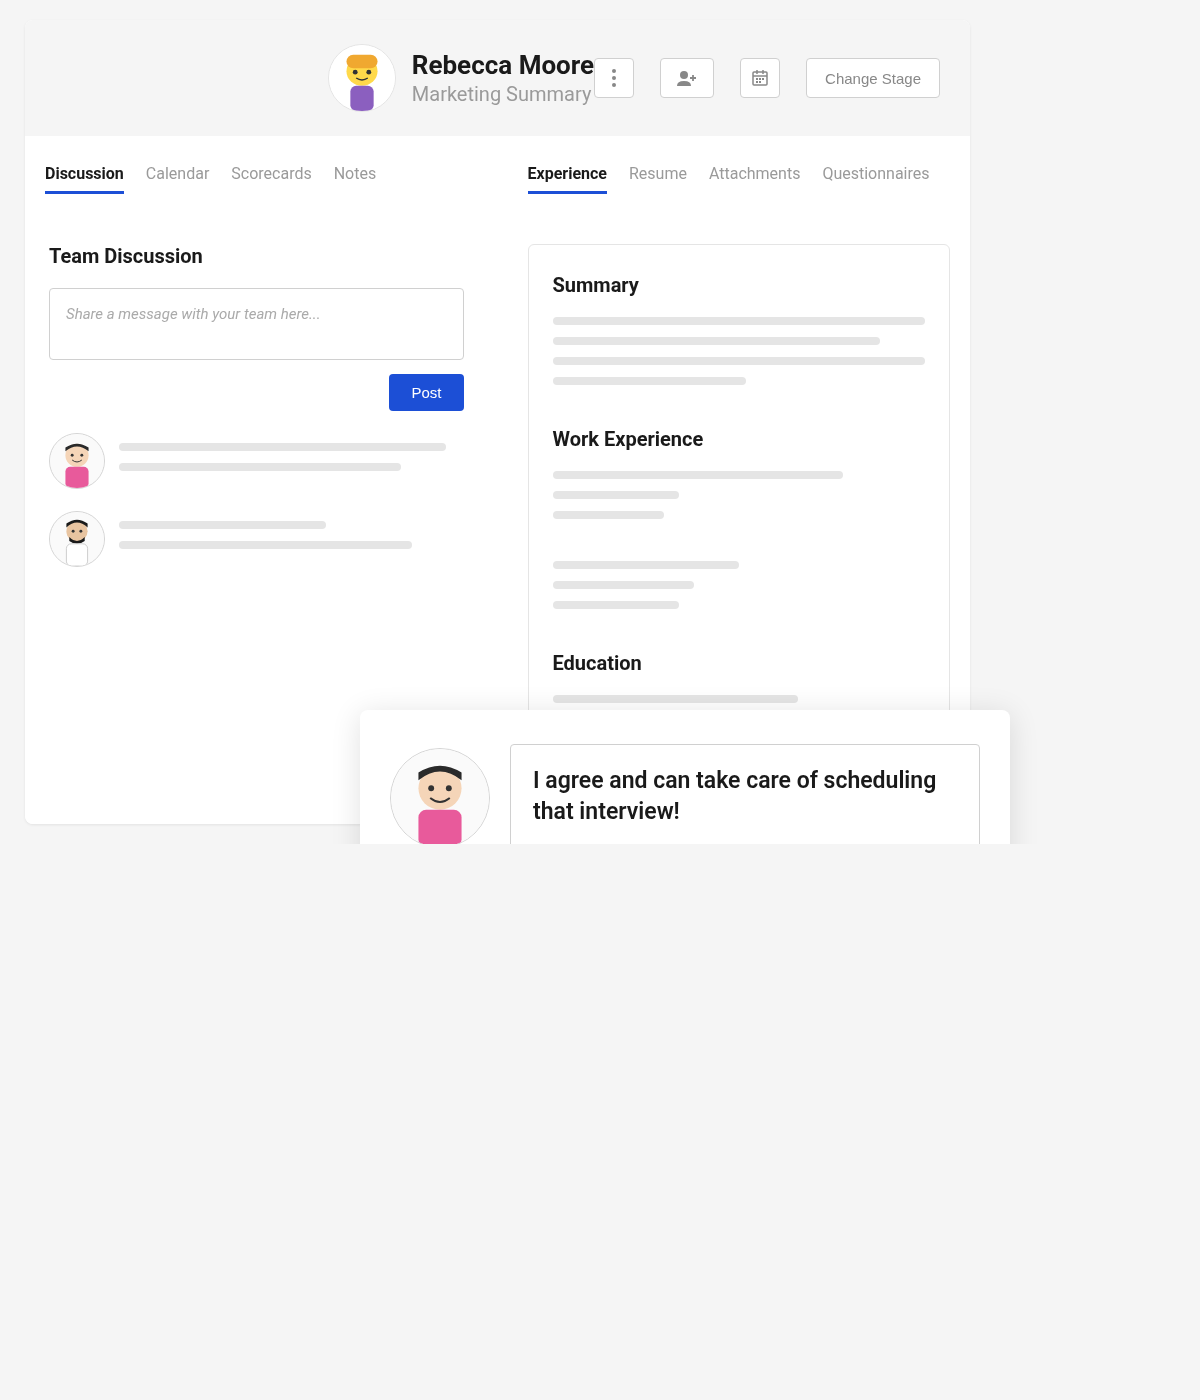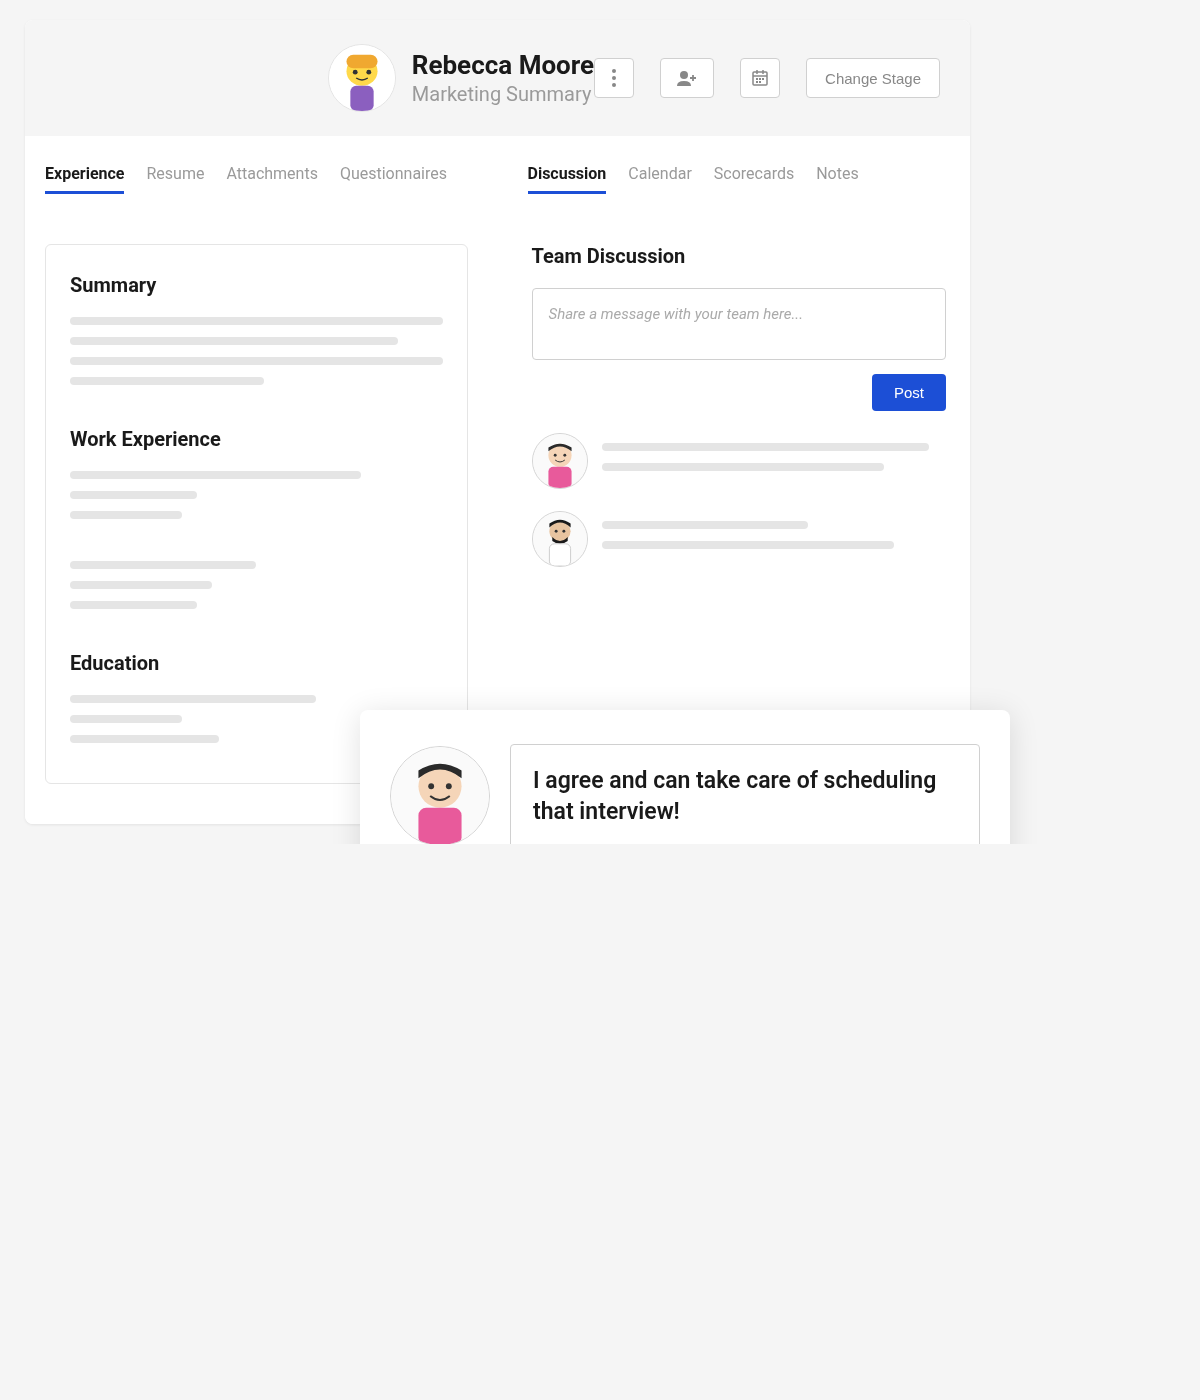--- a/index.html
+++ b/index.html
@@ -26,21 +26,21 @@
 .skel { height: 8px; background: #e5e5e5; border-radius: 4px; margin-bottom: 12px; }
 .section-gap { height: 30px; }
 .discussion-input { border: 1px solid #d0d0d0; border-radius: 4px; padding: 16px; min-height: 72px; font-style: italic; color: #aaa; font-size: 15px; margin-bottom: 14px; }
 .post-btn { background: #1c4fd6; color: #fff; border: none; padding: 10px 22px; font-size: 15px; border-radius: 4px; cursor: pointer; float: right; }
 .clearfix::after { content: ""; display: table; clear: both; }
 .comment-row { display: flex; gap: 14px; margin-top: 22px; align-items: flex-start; }
 .comment-avatar { width: 56px; height: 56px; border-radius: 50%; border: 1px solid #d5d5d5; flex-shrink: 0; overflow: hidden; background: #fafafa; }
 .comment-avatar.lg { width: 100px; height: 100px; }
 .comment-skel { flex: 1; padding-top: 10px; }
 .overlay { position: absolute; top: 690px; left: 340px; width: 650px; background: #fff; border-radius: 8px; box-shadow: 0 4px 30px rgba(0,0,0,0.12); padding: 34px 30px 40px; }
-.overlay .row { display: flex; gap: 20px; align-items: center; margin-bottom: 18px; }
+.overlay .row { display: flex; gap: 20px; align-items: flex-end; margin-bottom: 18px; }
 .compose-box { flex: 1; border: 1px solid #d0d0d0; border-radius: 4px; padding: 20px 22px; font-size: 23px; font-weight: 600; color: #1a1a1a; line-height: 1.35; }
 .overlay .post-btn { font-size: 18px; padding: 12px 28px; }
 .msg-text { flex: 1; font-size: 23px; color: #1a1a1a; line-height: 1.5; padding-top: 14px; }
 .mention { background: #d8d8d8; padding: 2px 6px; font-weight: 700; }
 .wrap { position: relative; }
 </style>
 </head>
 <body>
 
 <div class="wrap">
@@ -89,20 +89,70 @@
               <rect x="10" y="8" width="2" height="2" fill="#888"></rect>
               <rect x="4" y="11" width="2" height="2" fill="#888"></rect>
               <rect x="7" y="11" width="2" height="2" fill="#888"></rect>
             </svg>
       </button>
       <button class="text-btn">Change Stage</button>
     </div>
   </div>
 
   <div class="body">
+    <div class="col">
+      <div class="tabs">
+        <div class="tab active">Discussion</div>
+        <div class="tab">Calendar</div>
+        <div class="tab">Scorecards</div>
+        <div class="tab">Notes</div>
+      </div>
+      <div style="padding:0 4px;">
+        <div class="section-title">Team Discussion</div>
+        <div class="discussion-input">Share a message with your team here...</div>
+        <div class="clearfix">
+          <button class="post-btn">Post</button>
+        </div>
+        <div class="comment-row">
+          <div class="comment-avatar">
+            <svg viewBox="0 0 56 56">
+                  <circle cx="28" cy="28" r="28" fill="#fafafa"></circle>
+                  <circle cx="28" cy="22" r="12" fill="#f5d5b8"></circle>
+                  <path d="M16 18 Q28 8 40 18 L40 14 Q28 6 16 14 Z" fill="#2a2a2a"></path>
+                  <circle cx="23" cy="22" r="1.5" fill="#333"></circle>
+                  <circle cx="33" cy="22" r="1.5" fill="#333"></circle>
+                  <path d="M23 27 Q28 31 33 27" stroke="#333" fill="none"></path>
+                  <rect x="16" y="34" width="24" height="22" rx="5" fill="#e85a9b"></rect>
+                </svg>
+          </div>
+          <div class="comment-skel">
+            <div class="skel" style="width:95%"></div>
+            <div class="skel" style="width:82%"></div>
+          </div>
+        </div>
+        <div class="comment-row">
+          <div class="comment-avatar">
+            <svg viewBox="0 0 56 56">
+                  <circle cx="28" cy="28" r="28" fill="#fafafa"></circle>
+                  <circle cx="28" cy="20" r="11" fill="#e8c4a0"></circle>
+                  <path d="M17 16 Q28 6 39 16 L39 12 Q28 4 17 12 Z" fill="#1a1a1a"></path>
+                  <path d="M20 26 Q28 34 36 26 L36 30 Q28 36 20 30 Z" fill="#1a1a1a"></path>
+                  <circle cx="24" cy="20" r="1.5" fill="#333"></circle>
+                  <circle cx="32" cy="20" r="1.5" fill="#333"></circle>
+                  <rect x="17" y="33" width="22" height="23" rx="5" fill="#fff" stroke="#ccc"></rect>
+                </svg>
+          </div>
+          <div class="comment-skel">
+            <div class="skel" style="width:60%"></div>
+            <div class="skel" style="width:85%"></div>
+          </div>
+        </div>
+      </div>
+    </div>
+
     <div class="col">
       <div class="tabs">
         <div class="tab active">Experience</div>
         <div class="tab">Resume</div>
         <div class="tab">Attachments</div>
         <div class="tab">Questionnaires</div>
       </div>
       <div class="card">
         <div class="section-title">Summary</div>
         <div class="skel" style="width:100%"></div>
@@ -118,70 +168,20 @@
         <div class="skel" style="width:50%"></div>
         <div class="skel" style="width:38%"></div>
         <div class="skel" style="width:34%"></div>
         <div class="section-gap"></div>
         <div class="section-title">Education</div>
         <div class="skel" style="width:66%"></div>
         <div class="skel" style="width:30%"></div>
         <div class="skel" style="width:40%"></div>
       </div>
     </div>
-
-    <div class="col">
-      <div class="tabs">
-        <div class="tab active">Discussion</div>
-        <div class="tab">Calendar</div>
-        <div class="tab">Scorecards</div>
-        <div class="tab">Notes</div>
-      </div>
-      <div style="padding:0 4px;">
-        <div class="section-title">Team Discussion</div>
-        <div class="discussion-input">Share a message with your team here...</div>
-        <div class="clearfix">
-          <button class="post-btn">Post</button>
-        </div>
-        <div class="comment-row">
-          <div class="comment-avatar">
-            <svg viewBox="0 0 56 56">
-                  <circle cx="28" cy="28" r="28" fill="#fafafa"></circle>
-                  <circle cx="28" cy="22" r="12" fill="#f5d5b8"></circle>
-                  <path d="M16 18 Q28 8 40 18 L40 14 Q28 6 16 14 Z" fill="#2a2a2a"></path>
-                  <circle cx="23" cy="22" r="1.5" fill="#333"></circle>
-                  <circle cx="33" cy="22" r="1.5" fill="#333"></circle>
-                  <path d="M23 27 Q28 31 33 27" stroke="#333" fill="none"></path>
-                  <rect x="16" y="34" width="24" height="22" rx="5" fill="#e85a9b"></rect>
-                </svg>
-          </div>
-          <div class="comment-skel">
-            <div class="skel" style="width:95%"></div>
-            <div class="skel" style="width:82%"></div>
-          </div>
-        </div>
-        <div class="comment-row">
-          <div class="comment-avatar">
-            <svg viewBox="0 0 56 56">
-                  <circle cx="28" cy="28" r="28" fill="#fafafa"></circle>
-                  <circle cx="28" cy="20" r="11" fill="#e8c4a0"></circle>
-                  <path d="M17 16 Q28 6 39 16 L39 12 Q28 4 17 12 Z" fill="#1a1a1a"></path>
-                  <path d="M20 26 Q28 34 36 26 L36 30 Q28 36 20 30 Z" fill="#1a1a1a"></path>
-                  <circle cx="24" cy="20" r="1.5" fill="#333"></circle>
-                  <circle cx="32" cy="20" r="1.5" fill="#333"></circle>
-                  <rect x="17" y="33" width="22" height="23" rx="5" fill="#fff" stroke="#ccc"></rect>
-                </svg>
-          </div>
-          <div class="comment-skel">
-            <div class="skel" style="width:60%"></div>
-            <div class="skel" style="width:85%"></div>
-          </div>
-        </div>
-      </div>
-    </div>
   </div>
 </div>
 
 <div class="overlay panel">
   <div class="row">
     <div class="comment-avatar lg">
       <svg viewBox="0 0 100 100">
             <circle cx="50" cy="50" r="50" fill="#fafafa"></circle>
             <circle cx="50" cy="40" r="22" fill="#f5d5b8"></circle>
             <path d="M28 32 Q50 14 72 32 L72 24 Q50 10 28 24 Z" fill="#2a2a2a"></path>

